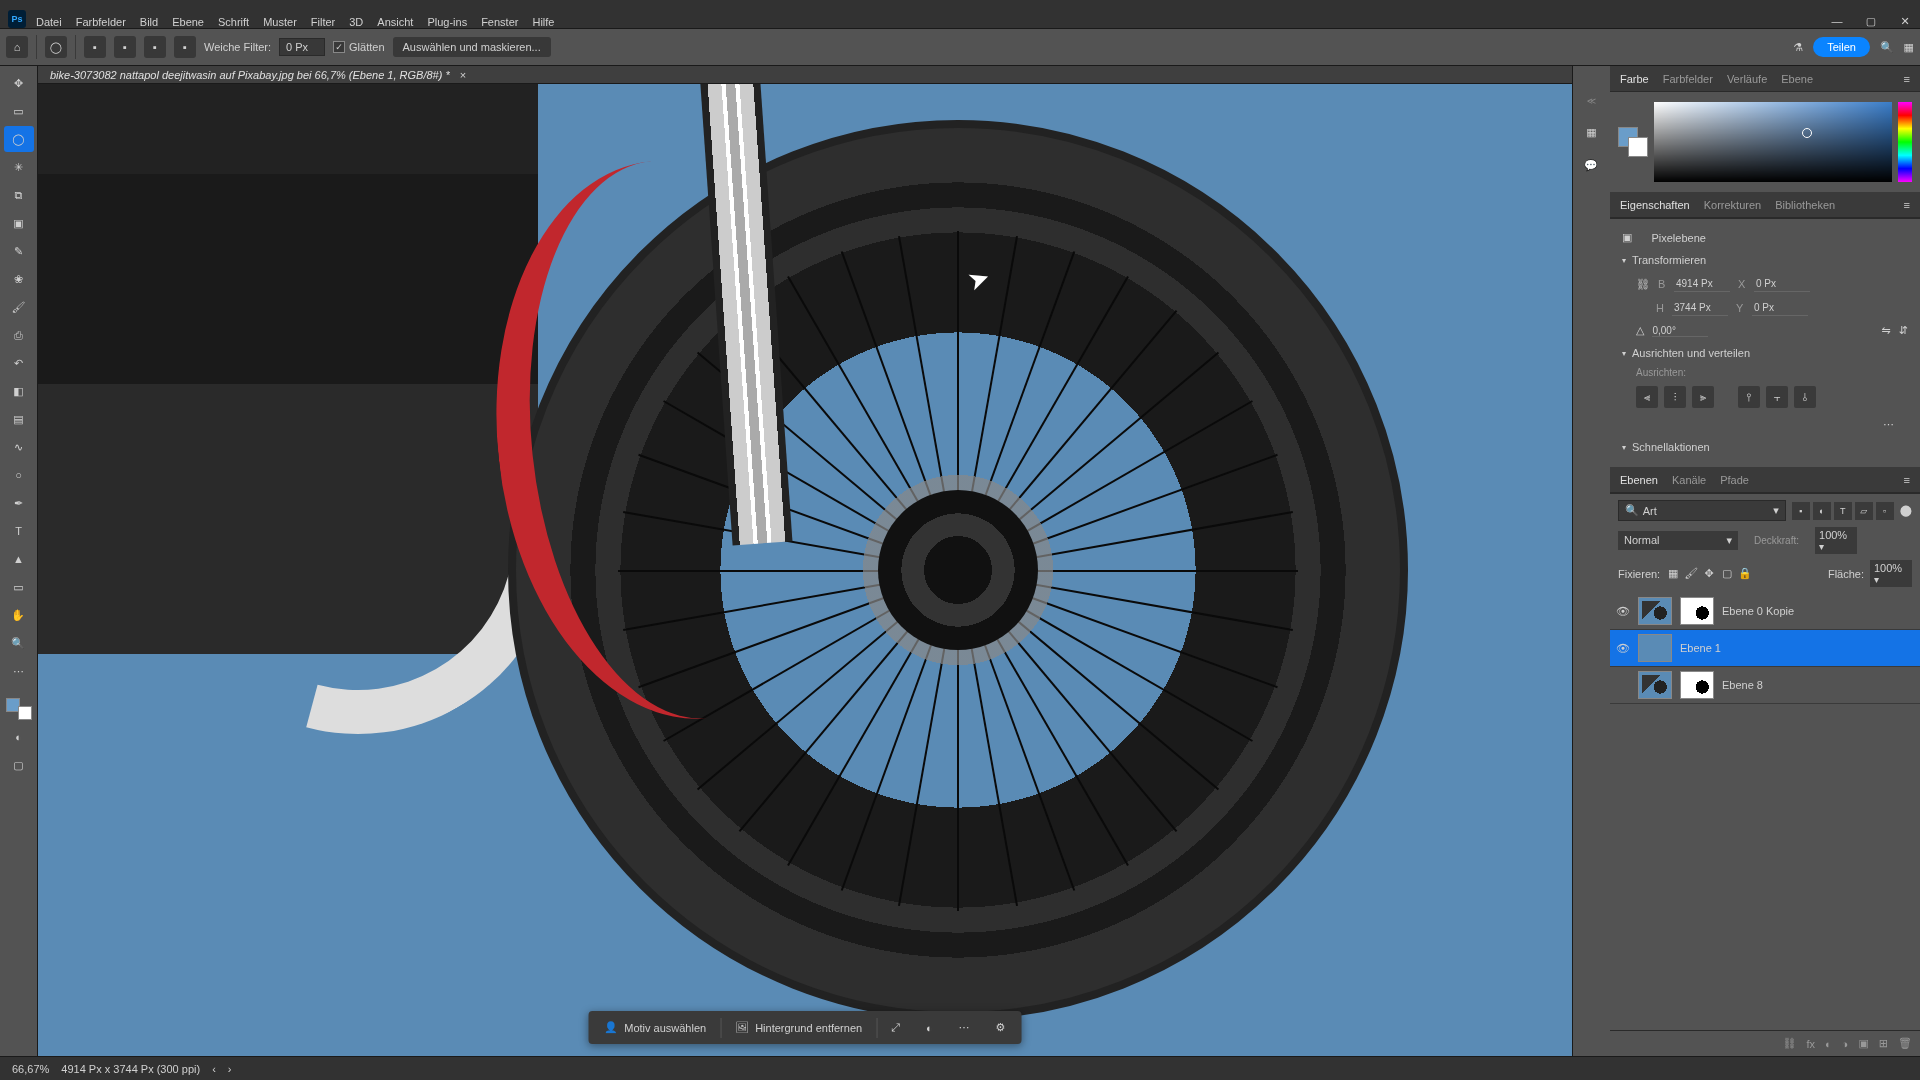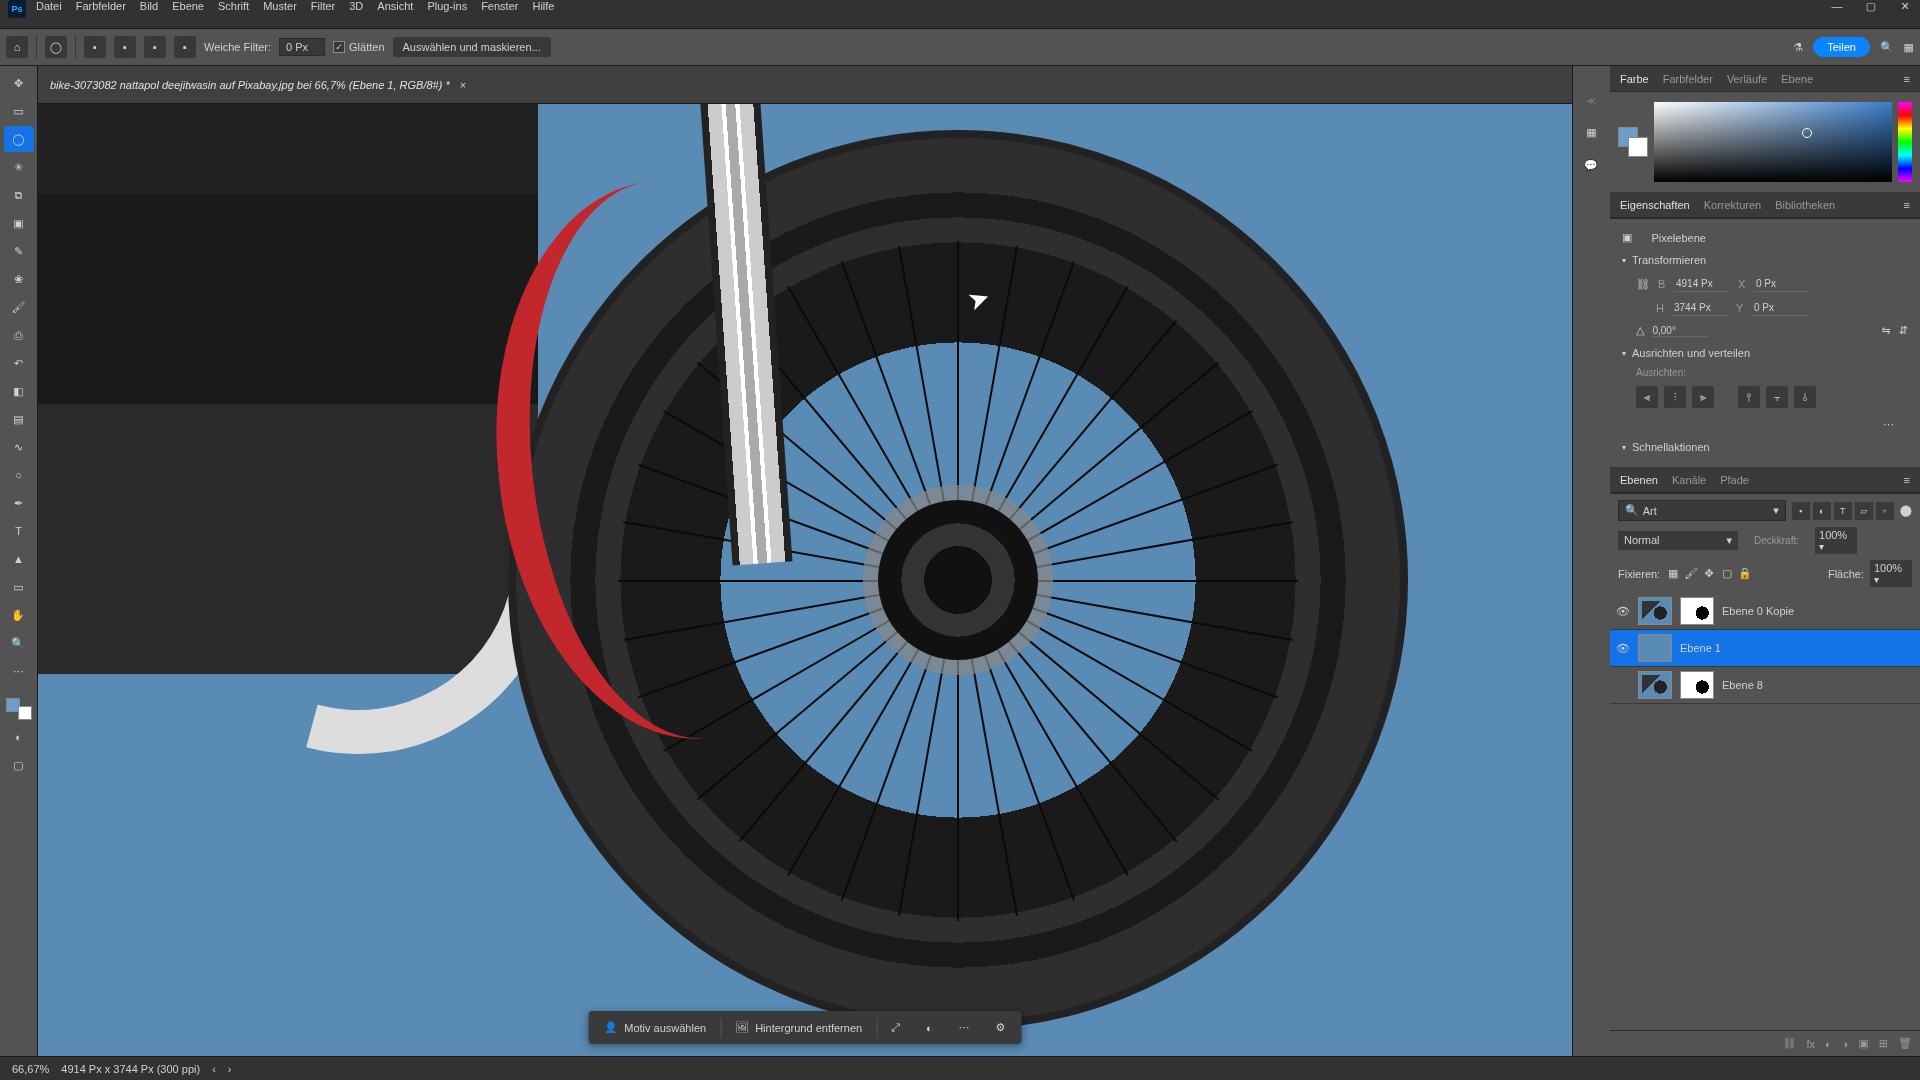--- a/index.html
+++ b/index.html
@@ -1,17 +1,17 @@
 <!DOCTYPE html>
 <html><head>
 <meta charset="utf-8">
 <style>
 *{margin:0;padding:0;box-sizing:border-box;font-family:'Segoe UI',Tahoma,sans-serif;font-size:11px;color:#d0d0d0;user-select:none}
 body{background:#323232;width:1920px;height:1080px;overflow:hidden;display:flex;flex-direction:column}
-.titlebar{height:28px;background:#323232;display:flex;align-items:flex-start;padding:0 8px}
+.titlebar{height:28px;background:#323232;display:flex;align-items:flex-end;padding:0 8px}
 .ps-logo{width:18px;height:18px;background:#001e36;border-radius:3px;display:flex;align-items:center;justify-content:center;color:#31a8ff;font-weight:bold;font-size:9px;margin-right:10px}
 .menubar{display:flex;gap:14px;flex:1}
 .menubar span{cursor:default}
 .win-controls{display:flex;gap:20px;margin-left:auto}
 .win-controls span{width:14px;text-align:center}
 .optionsbar{height:38px;background:#535353;border-top:1px solid #1a1a1a;border-bottom:1px solid #1a1a1a;display:flex;align-items:center;padding:0 6px;gap:8px}
 .home-icn{width:22px;height:22px;display:flex;align-items:center;justify-content:center;background:#383838;border-radius:3px}
 .opt-sep{width:1px;height:24px;background:#3a3a3a}
 .opt-btn{width:22px;height:22px;background:#383838;border-radius:3px;display:flex;align-items:center;justify-content:center}
 .opt-label{font-size:11px}
@@ -19,21 +19,21 @@
 .chk{width:12px;height:12px;background:#383838;border:1px solid #888;display:inline-flex;align-items:center;justify-content:center;margin-right:4px}
 .chk::after{content:"✓";font-size:9px;color:#d0d0d0}
 .opt-btn-txt{background:#383838;padding:4px 10px;border-radius:3px;font-size:11px}
 .share-btn{background:#0a84ff;color:#fff;padding:4px 14px;border-radius:12px;font-size:11px;font-weight:500}
 .right-icons{margin-left:auto;display:flex;align-items:center;gap:10px}
 .main{flex:1;display:flex;overflow:hidden}
 .tools{width:38px;background:#535353;border-right:1px solid #1a1a1a;display:flex;flex-direction:column;align-items:center;padding-top:4px;gap:2px}
 .tool{width:30px;height:26px;display:flex;align-items:center;justify-content:center;border-radius:3px;position:relative}
 .tool.active{background:#1473e6}
 .canvas-area{flex:1;background:#2a2a2a;display:flex;flex-direction:column;overflow:hidden}
-.doc-tab{height:38px;background:#3f3f3f;display:flex;align-items:center;padding:0 12px;gap:10px;border-bottom:1px solid #1a1a1a}
+.doc-tab{height:18px;background:#3f3f3f;display:flex;align-items:center;padding:0 12px;gap:10px;border-bottom:1px solid #1a1a1a}
 .doc-tab-title{font-size:11px;font-style:italic;color:#e0e0e0}
 .canvas-wrap{flex:1;position:relative;background:#5a8bb5;overflow:hidden}
 .canvas-img{position:absolute;inset:0}
 .wheel{position:absolute;top:50%;left:60%;transform:translate(-50%,-50%);width:900px;height:900px}
 .tire{position:absolute;inset:0;border-radius:50%;background:radial-gradient(circle,#5a8bb5 0 38%,#1a1a1a 38% 54%,#2e2e2e 54% 58%,#1a1a1a 58% 62%,#2e2e2e 62% 100%);border:8px solid #222}
 .hub{position:absolute;top:50%;left:50%;transform:translate(-50%,-50%);width:160px;height:160px;border-radius:50%;background:radial-gradient(circle,#111 0 30%,#333 30% 50%,#111 50% 100%)}
 .spoke{position:absolute;top:50%;left:50%;width:340px;height:2px;background:#0a0a0a;transform-origin:0 50%}
 .disc{position:absolute;top:50%;left:50%;transform:translate(-50%,-50%);width:320px;height:320px;border-radius:50%;background:radial-gradient(circle,transparent 0 30%,#888 30% 42%,transparent 42%);opacity:.7}
 .fork{position:absolute;top:-100px;left:44%;width:60px;height:560px;background:linear-gradient(90deg,#222 0 12%,#ccc 12% 35%,#fff 35% 42%,#aaa 42% 58%,#fff 58% 65%,#ccc 65% 88%,#222 88%);transform:rotate(-4deg)}
 .fender{position:absolute;top:80px;left:30%;width:280px;height:560px;border-left:34px solid #c1272d;border-radius:260px 0 0 260px/400px 0 0 400px;transform:rotate(-6deg)}

